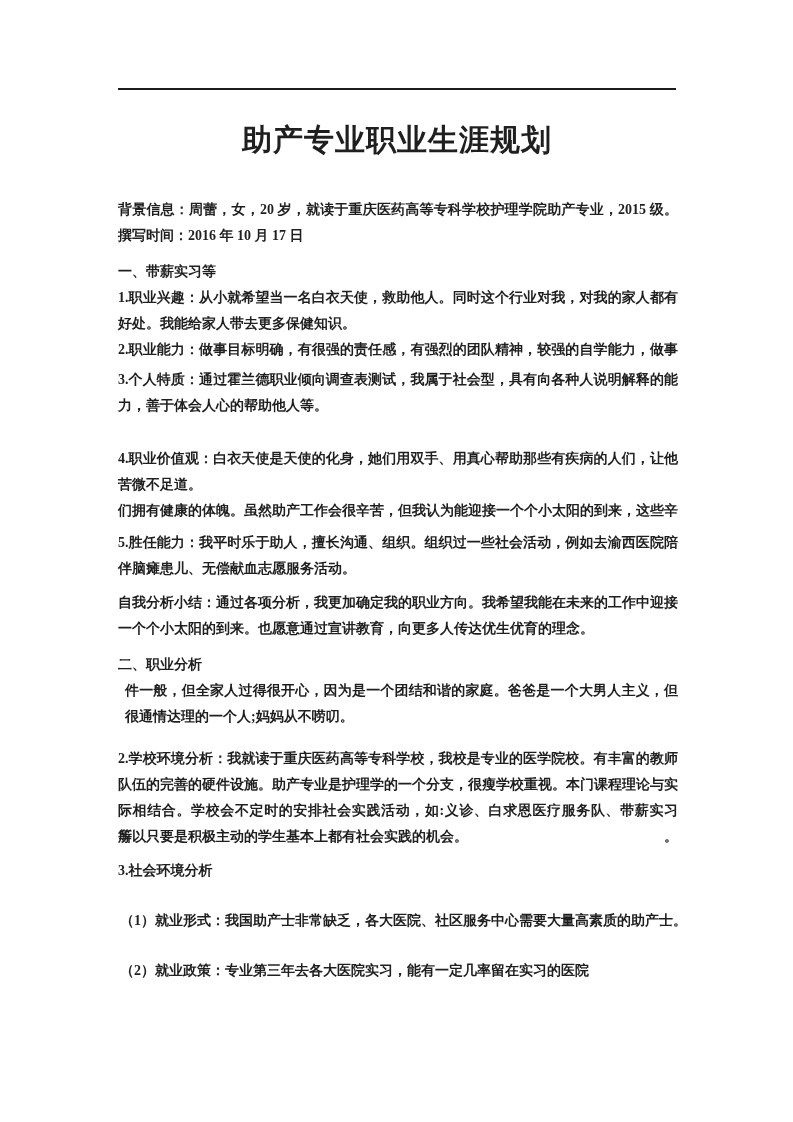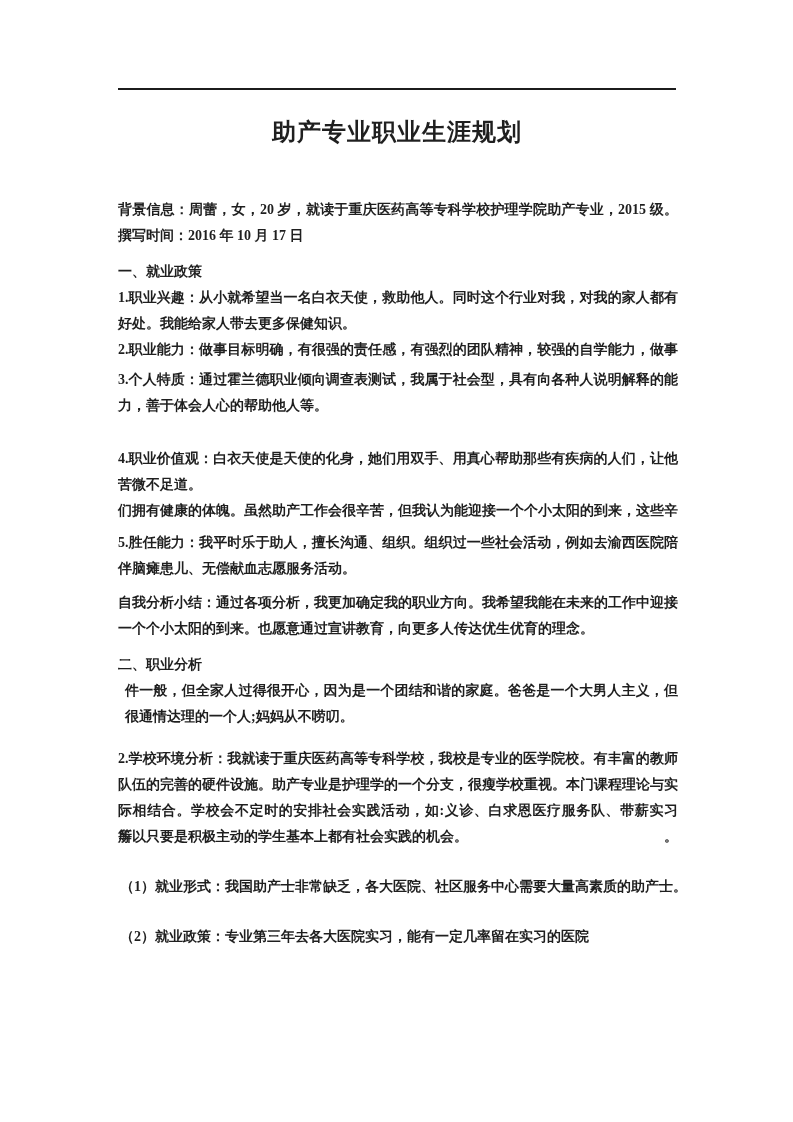--- a/index.html
+++ b/index.html
@@ -25,21 +25,21 @@
     border-top: 2px solid #1c1c1c;
   }
   .title {
     position: absolute;
     left: 118px;
     top: 100px;
     width: 558px;
     text-align: center;
     font-family: "Liberation Sans", "DejaVu Sans", sans-serif;
     font-weight: 700;
-    font-size: 24px;
+    font-size: 30px;
     letter-spacing: 1px;
     white-space: nowrap;
   }
   .content {
     position: absolute;
     left: 118px;
     top: 197px;
     width: 560px;
     font-size: 14px;
     line-height: 26px;
@@ -57,21 +57,21 @@
 
 <div class="page">
   <div class="rule"></div>
   <h1 class="title">助产专业职业生涯规划</h1>
   <div class="content" style="color: rgb(31, 31, 31);">
       <div class="block" style="margin-top: 0px; margin-left: 0px;">
         <div class="line fill">背景信息：周蕾，女，20 岁，就读于重庆医药高等专科学校护理学院助产专业，2015 级。</div>
         <div class="line">撰写时间：2016 年 10 月 17 日</div>
       </div>
       <div class="block" style="margin-top: 10px; margin-left: 0px;">
-        <div class="line">一、就业政策</div>
+        <div class="line">一、带薪实习等</div>
       </div>
       <div class="block" style="margin-top: 0px; margin-left: 0px;">
         <div class="line fill">1.职业兴趣：从小就希望当一名白衣天使，救助他人。同时这个行业对我，对我的家人都有</div>
         <div class="line">好处。我能给家人带去更多保健知识。</div>
       </div>
       <div class="block" style="margin-top: 0px; margin-left: 0px;">
         <div class="line fill">2.职业能力：做事目标明确，有很强的责任感，有强烈的团队精神，较强的自学能力，做事</div>
       </div>
       <div class="block" style="margin-top: 4px; margin-left: 0px;">
         <div class="line fill">3.个人特质：通过霍兰德职业倾向调查表测试，我属于社会型，具有向各种人说明解释的能</div>
@@ -96,20 +96,23 @@
       <div class="block" style="margin-top: 0px; margin-left: 7px;">
         <div class="line fill">件一般，但全家人过得很开心，因为是一个团结和谐的家庭。爸爸是一个大男人主义，但</div>
         <div class="line">很通情达理的一个人;妈妈从不唠叨。</div>
       </div>
       <div class="block" style="margin-top: 16px; margin-left: 0px;">
         <div class="line fill">2.学校环境分析：我就读于重庆医药高等专科学校，我校是专业的医学院校。有丰富的教师</div>
         <div class="line fill">队伍的完善的硬件设施。助产专业是护理学的一个分支，很瘦学校重视。本门课程理论与实</div>
         <div class="line fill">际相结合。学校会不定时的安排社会实践活动，如:义诊、白求恩医疗服务队、带薪实习等。</div>
         <div class="line">所以只要是积极主动的学生基本上都有社会实践的机会。</div>
       </div>
+      <div class="block" style="margin-top: 8px; margin-left: 0px;">
+        <div class="line">3.社会环境分析</div>
+      </div>
       <div class="block" style="margin-top: 24px; margin-left: 2px;">
         <div class="line">（1）就业形式：我国助产士非常缺乏，各大医院、社区服务中心需要大量高素质的助产士。</div>
       </div>
       <div class="block" style="margin-top: 24px; margin-left: 2px;">
         <div class="line">（2）就业政策：专业第三年去各大医院实习，能有一定几率留在实习的医院</div>
       </div>
     </div>
 </div>
 
 </body></html>

